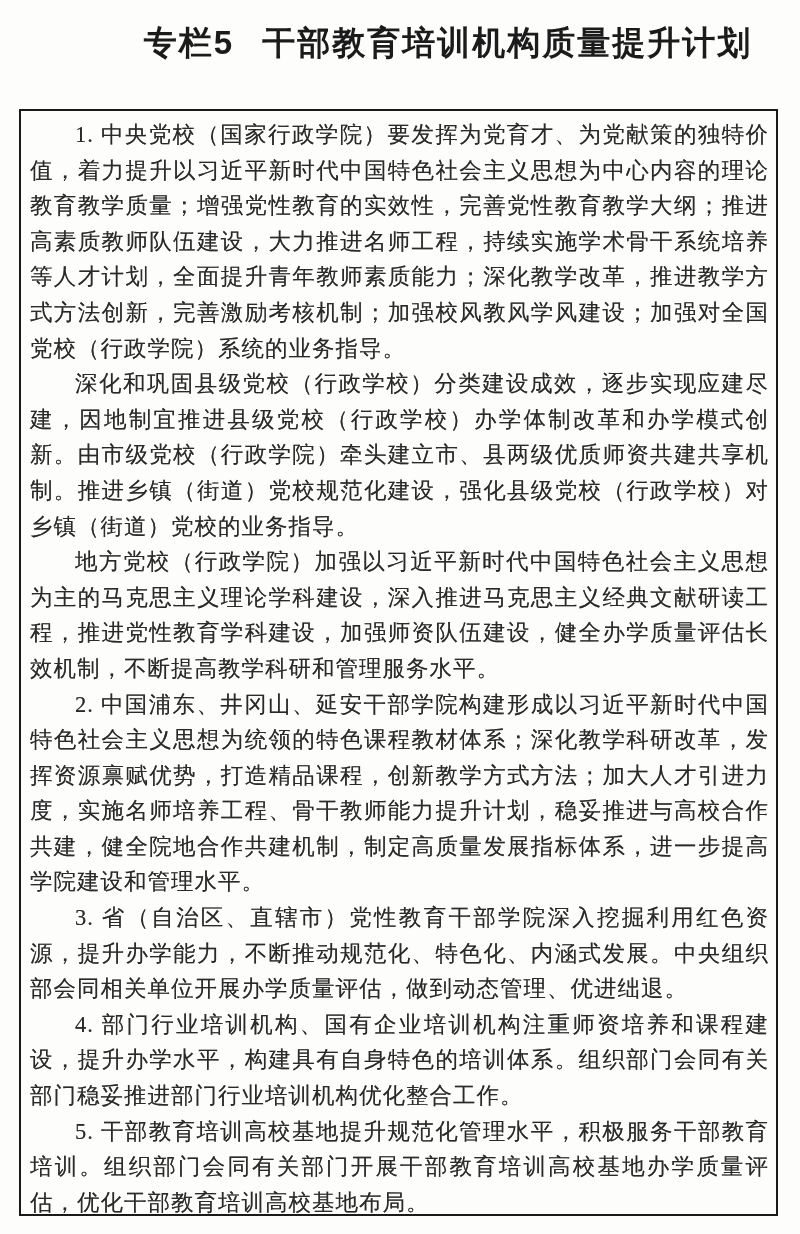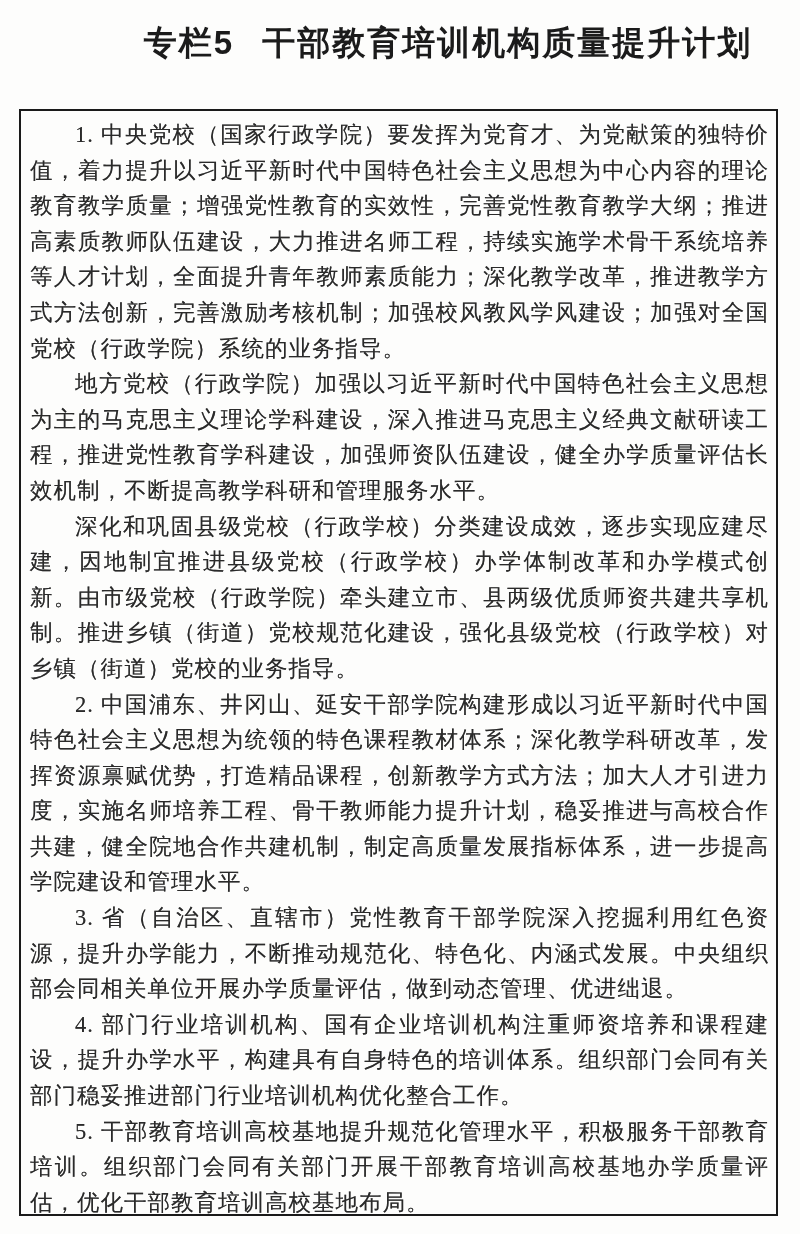--- a/index.html
+++ b/index.html
@@ -60,21 +60,21 @@
 <body>
 
 <div class="page">
 
   <h1 class="title">
     <span class="title-label">专栏5</span><span>干部教育培训机构质量提升计划</span>
   </h1>
 
   <div class="content-box">
     <p>1. 中央党校（国家行政学院）要发挥为党育才、为党献策的独特价值，着力提升以习近平新时代中国特色社会主义思想为中心内容的理论教育教学质量；增强党性教育的实效性，完善党性教育教学大纲；推进高素质教师队伍建设，大力推进名师工程，持续实施学术骨干系统培养等人才计划，全面提升青年教师素质能力；深化教学改革，推进教学方式方法创新，完善激励考核机制；加强校风教风学风建设；加强对全国党校（行政学院）系统的业务指导。</p>
+    <p>深化和巩固县级党校（行政学校）分类建设成效，逐步实现应建尽建，因地制宜推进县级党校（行政学校）办学体制改革和办学模式创新。由市级党校（行政学院）牵头建立市、县两级优质师资共建共享机制。推进乡镇（街道）党校规范化建设，强化县级党校（行政学校）对乡镇（街道）党校的业务指导。</p>
     <p>地方党校（行政学院）加强以习近平新时代中国特色社会主义思想为主的马克思主义理论学科建设，深入推进马克思主义经典文献研读工程，推进党性教育学科建设，加强师资队伍建设，健全办学质量评估长效机制，不断提高教学科研和管理服务水平。</p>
-    <p>深化和巩固县级党校（行政学校）分类建设成效，逐步实现应建尽建，因地制宜推进县级党校（行政学校）办学体制改革和办学模式创新。由市级党校（行政学院）牵头建立市、县两级优质师资共建共享机制。推进乡镇（街道）党校规范化建设，强化县级党校（行政学校）对乡镇（街道）党校的业务指导。</p>
     <p>2. 中国浦东、井冈山、延安干部学院构建形成以习近平新时代中国特色社会主义思想为统领的特色课程教材体系；深化教学科研改革，发挥资源禀赋优势，打造精品课程，创新教学方式方法；加大人才引进力度，实施名师培养工程、骨干教师能力提升计划，稳妥推进与高校合作共建，健全院地合作共建机制，制定高质量发展指标体系，进一步提高学院建设和管理水平。</p>
     <p>3. 省（自治区、直辖市）党性教育干部学院深入挖掘利用红色资源，提升办学能力，不断推动规范化、特色化、内涵式发展。中央组织部会同相关单位开展办学质量评估，做到动态管理、优进绌退。</p>
     <p>4. 部门行业培训机构、国有企业培训机构注重师资培养和课程建设，提升办学水平，构建具有自身特色的培训体系。组织部门会同有关部门稳妥推进部门行业培训机构优化整合工作。</p>
     <p>5. 干部教育培训高校基地提升规范化管理水平，积极服务干部教育培训。组织部门会同有关部门开展干部教育培训高校基地办学质量评估，优化干部教育培训高校基地布局。</p>
   </div>
 
 </div>
 
 </body></html>

